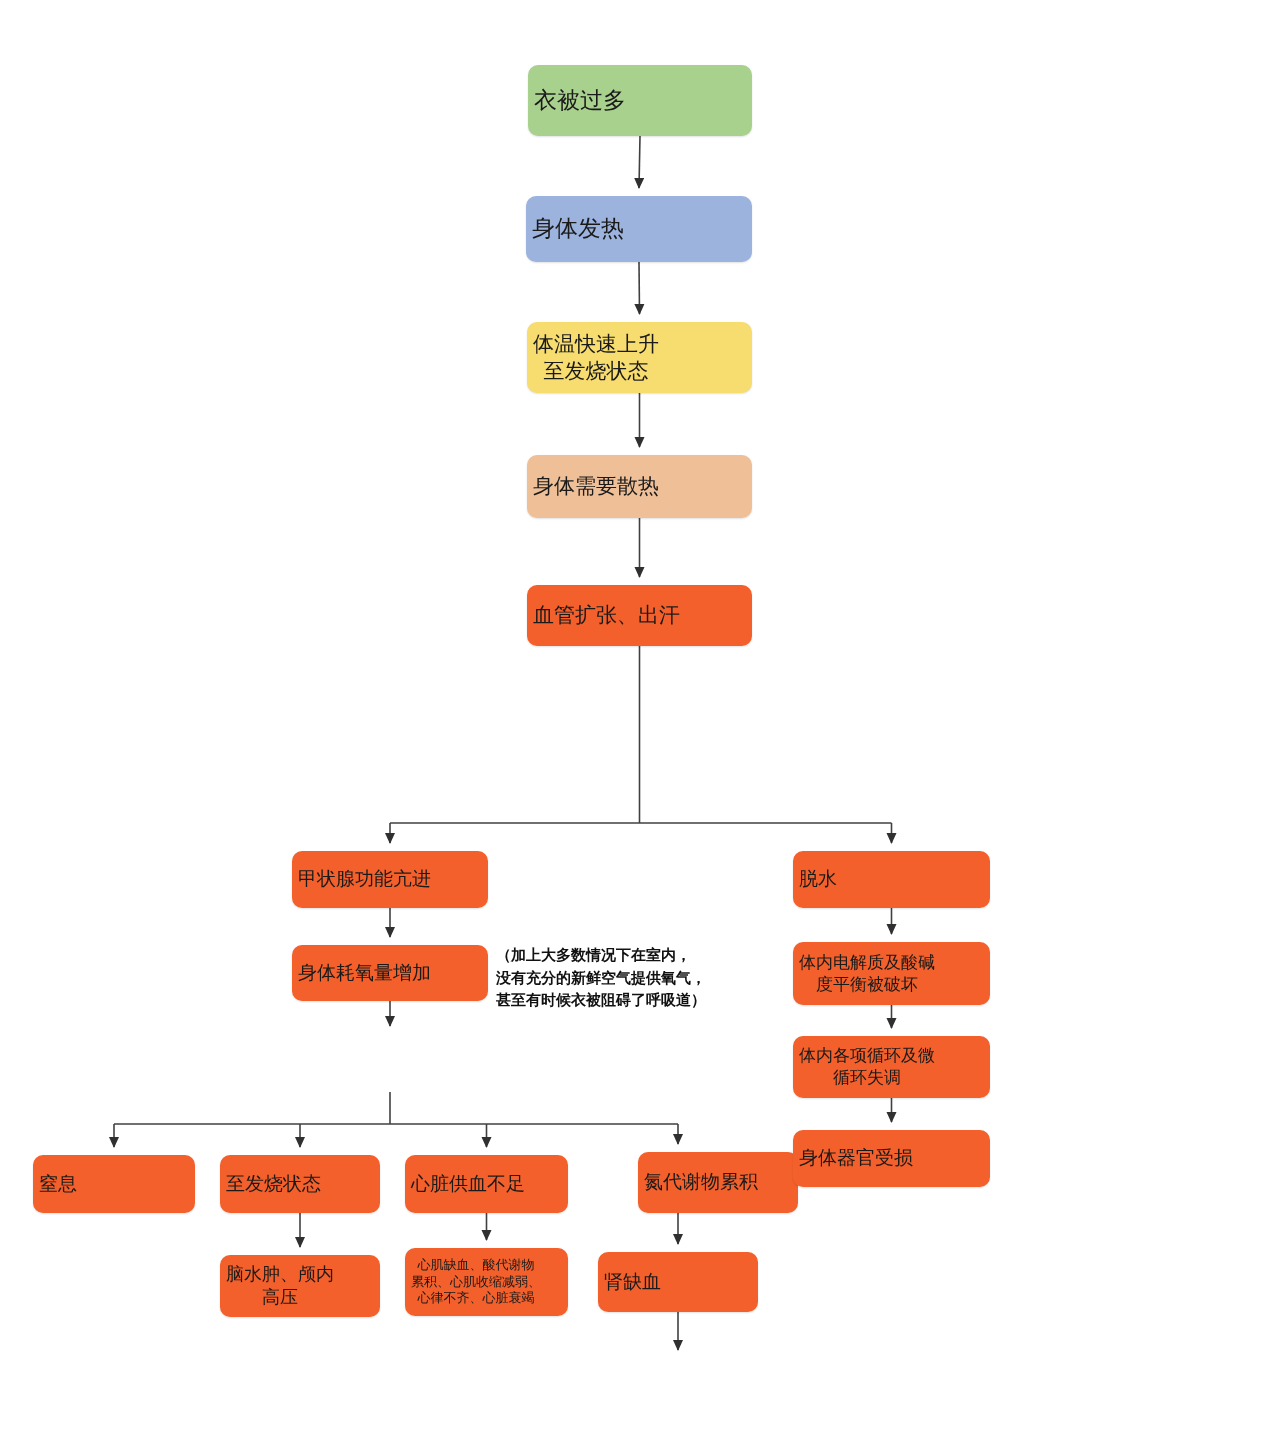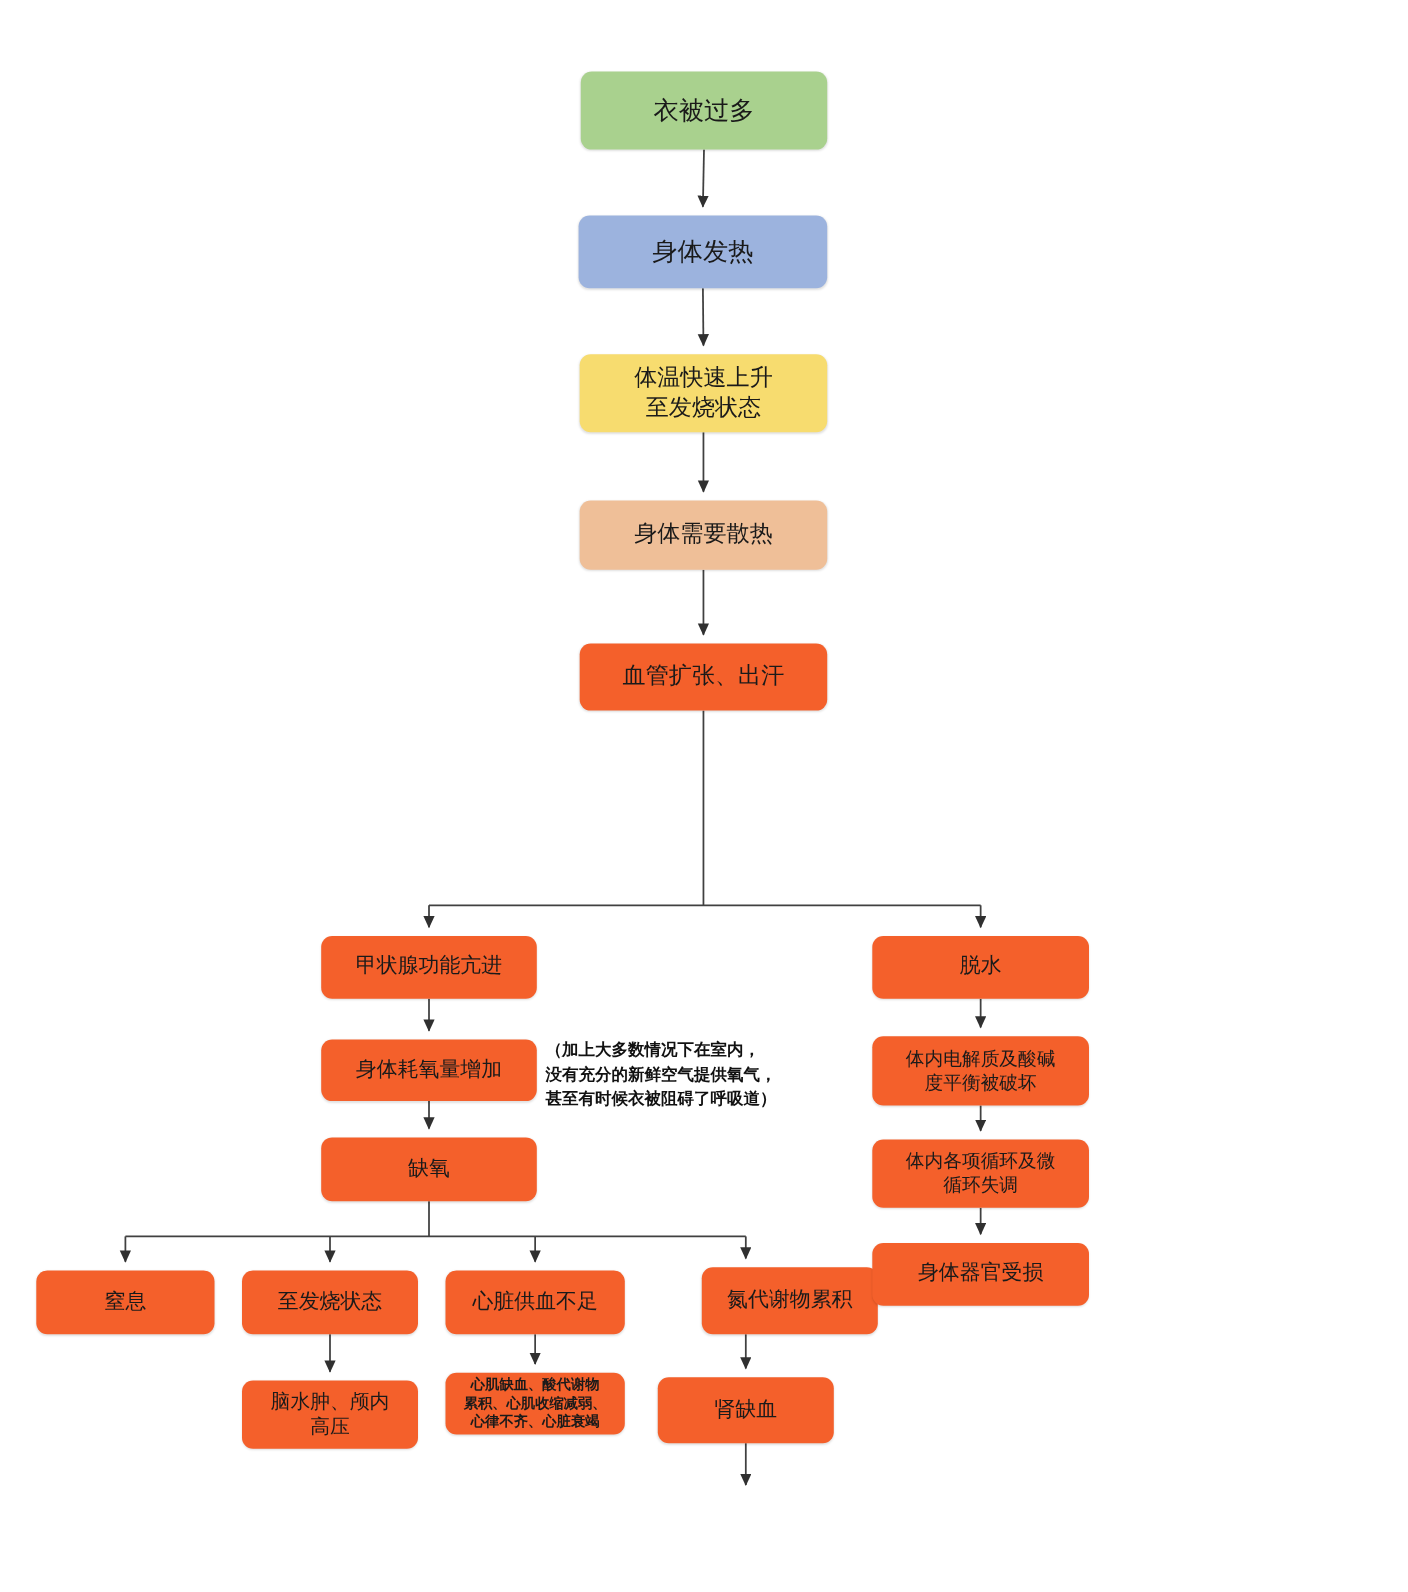--- a/index.html
+++ b/index.html
@@ -26,21 +26,21 @@
     width: 1280px;
     height: 1447px;
     pointer-events: none;
   }
   .node {
     position: absolute;
     box-sizing: border-box;
     border-radius: 10px;
     display: flex;
     align-items: center;
-    justify-content: center;
+    justify-content: flex-start;
     text-align: center;
     color: #1a1a1a;
     line-height: 1.28;
     padding: 2px 6px;
     box-shadow: 0 1px 2px rgba(0,0,0,0.12);
     font-weight: 500;
   }
   .node-label {
     display: block;
     white-space: pre-line;
@@ -107,37 +107,34 @@
     </div>
   <div class="node" style="left: 527px; top: 585px; width: 225px; height: 61px; background: rgb(244, 96, 43); font-size: 21px;">
       <span class="node-label">血管扩张、出汗</span>
     </div>
   <div class="node" style="left: 292px; top: 851px; width: 196px; height: 57px; background: rgb(244, 96, 43); font-size: 19px;">
       <span class="node-label">甲状腺功能亢进</span>
     </div>
   <div class="node" style="left: 292px; top: 945px; width: 196px; height: 56px; background: rgb(244, 96, 43); font-size: 19px;">
       <span class="node-label">身体耗氧量增加</span>
     </div>
-  <div class="node" style="left: 292px; top: 1034px; width: 196px; height: 58px; background: rgb(244, 96, 43); font-size: 19px;">
-      <span class="node-label">缺氧</span>
-    </div>
   <div class="node" style="left: 33px; top: 1155px; width: 162px; height: 58px; background: rgb(244, 96, 43); font-size: 19px;">
       <span class="node-label">窒息</span>
     </div>
   <div class="node" style="left: 220px; top: 1155px; width: 160px; height: 58px; background: rgb(244, 96, 43); font-size: 19px;">
       <span class="node-label">至发烧状态</span>
     </div>
   <div class="node" style="left: 220px; top: 1255px; width: 160px; height: 62px; background: rgb(244, 96, 43); font-size: 18px;">
       <span class="node-label">脑水肿、颅内
 高压</span>
     </div>
   <div class="node" style="left: 405px; top: 1155px; width: 163px; height: 58px; background: rgb(244, 96, 43); font-size: 19px;">
       <span class="node-label">心脏供血不足</span>
     </div>
-  <div class="node" style="left: 405px; top: 1248px; width: 163px; height: 56px; background: rgb(244, 96, 43); font-size: 13px; font-weight: bold;">
+  <div class="node" style="left: 405px; top: 1248px; width: 163px; height: 68px; background: rgb(244, 96, 43); font-size: 13px;">
       <span class="node-label">心肌缺血、酸代谢物
 累积、心肌收缩减弱、
 心律不齐、心脏衰竭</span>
     </div>
   <div class="node" style="left: 598px; top: 1152px; width: 160px; height: 61px; background: rgb(244, 96, 43); font-size: 19px; margin-left: 40px;">
       <span class="node-label">氮代谢物累积</span>
     </div>
   <div class="node" style="left: 598px; top: 1252px; width: 160px; height: 60px; background: rgb(244, 96, 43); font-size: 19px;">
       <span class="node-label">肾缺血</span>
     </div>

